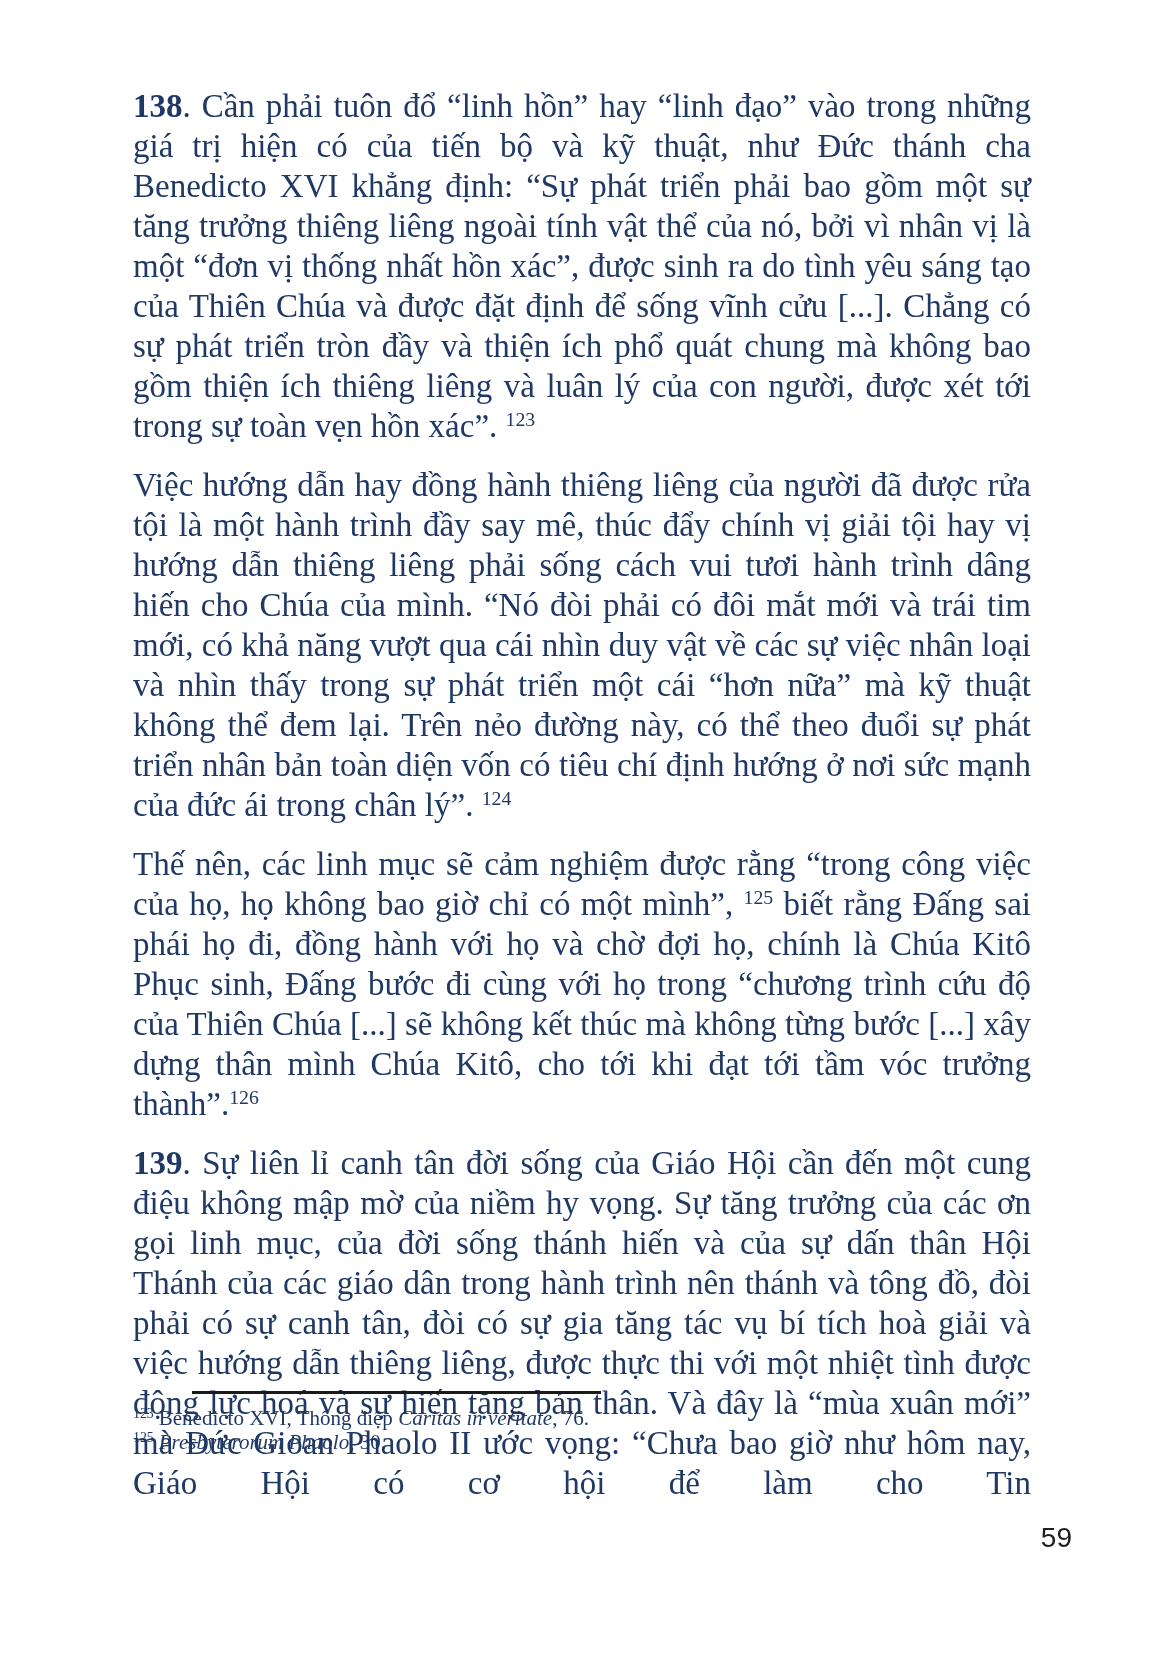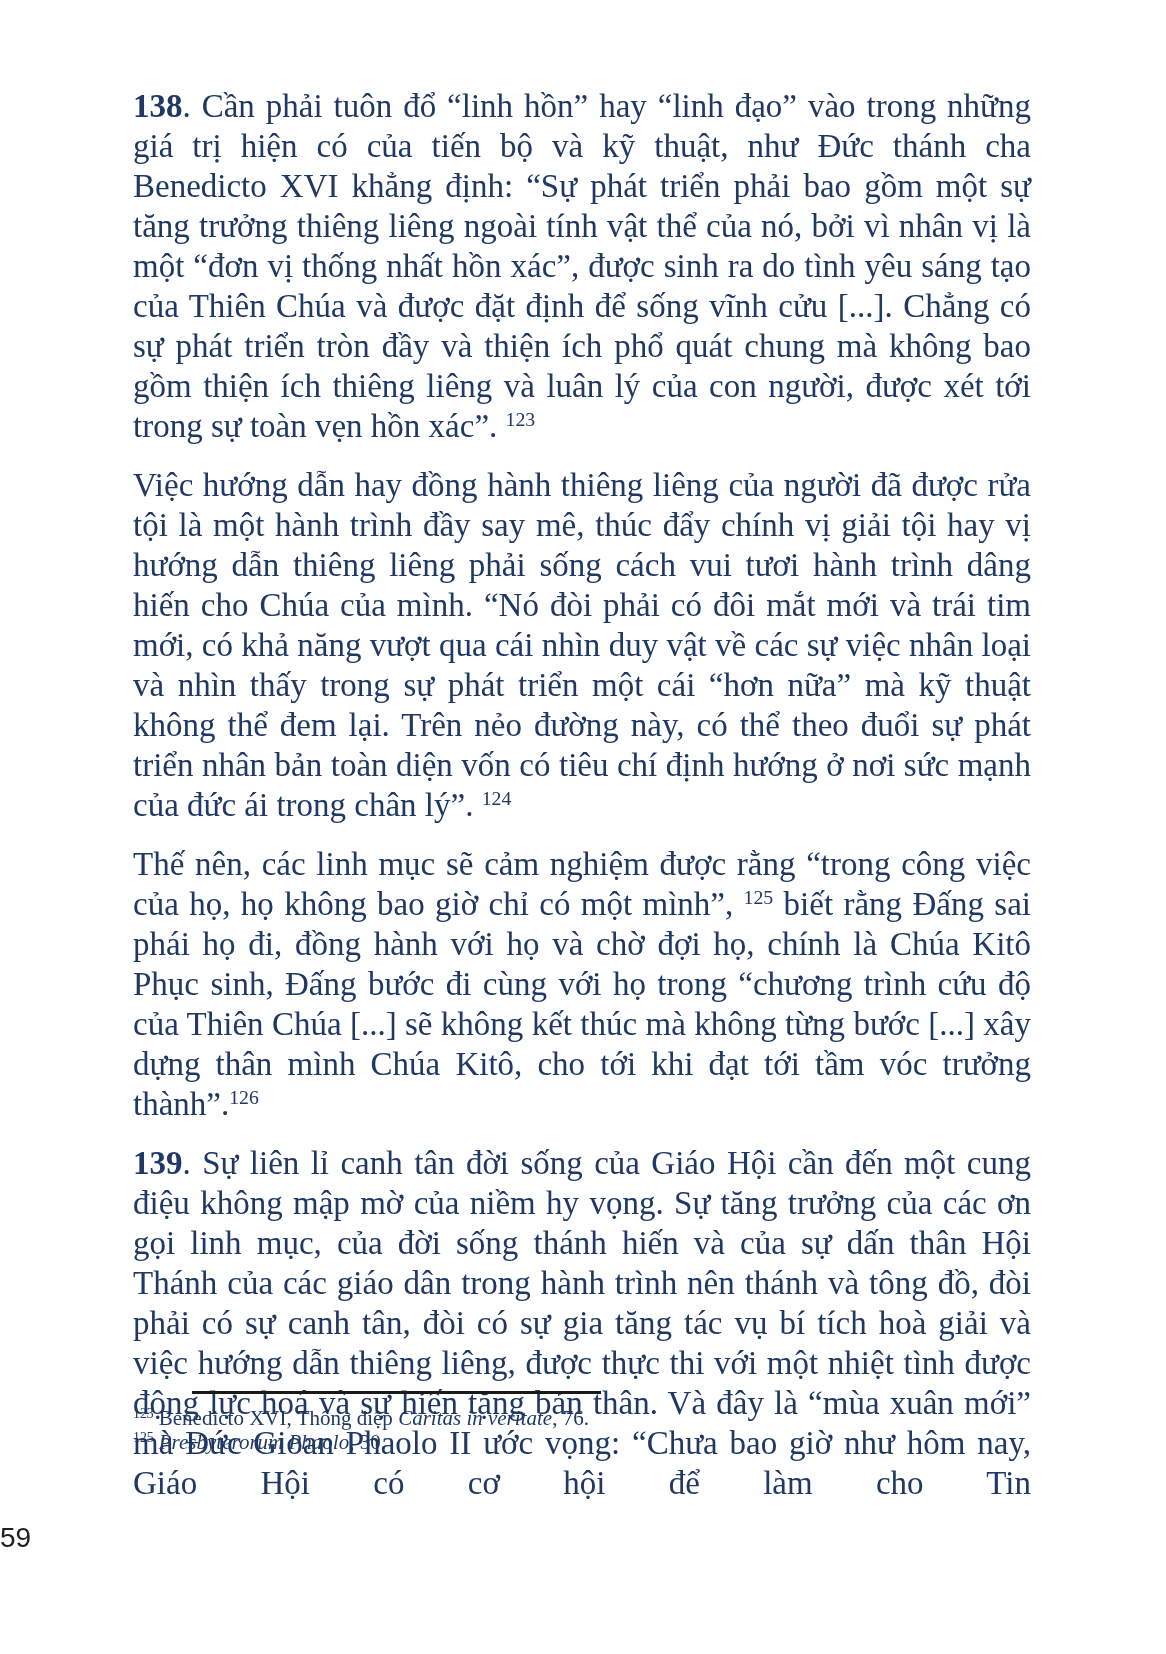--- a/index.html
+++ b/index.html
@@ -62,21 +62,21 @@
     vertical-align:baseline;
     position:relative;
     top:-0.5em;
     margin-right:5px;
   }
   .pageno{
     position:absolute;
     left:0;
     width:100%;
     top:1522px;
-    text-align:left;
+    text-align:right;
     font-family:"Liberation Sans", sans-serif;
     font-size:28px;
     color:var(--pageno-color);
   }
 </style>
 </head>
 <body>
 
 <div class="page">
   <main class="text-block">

